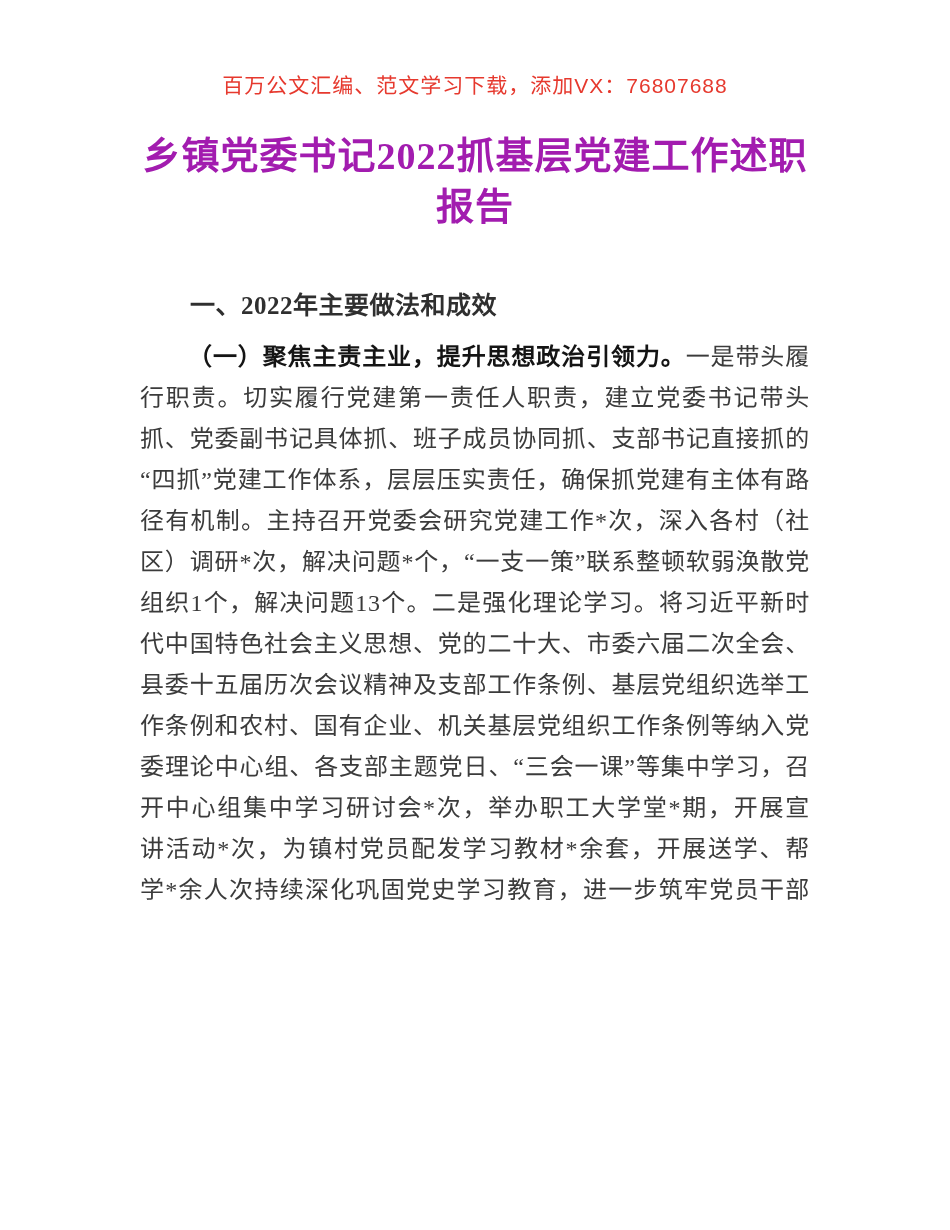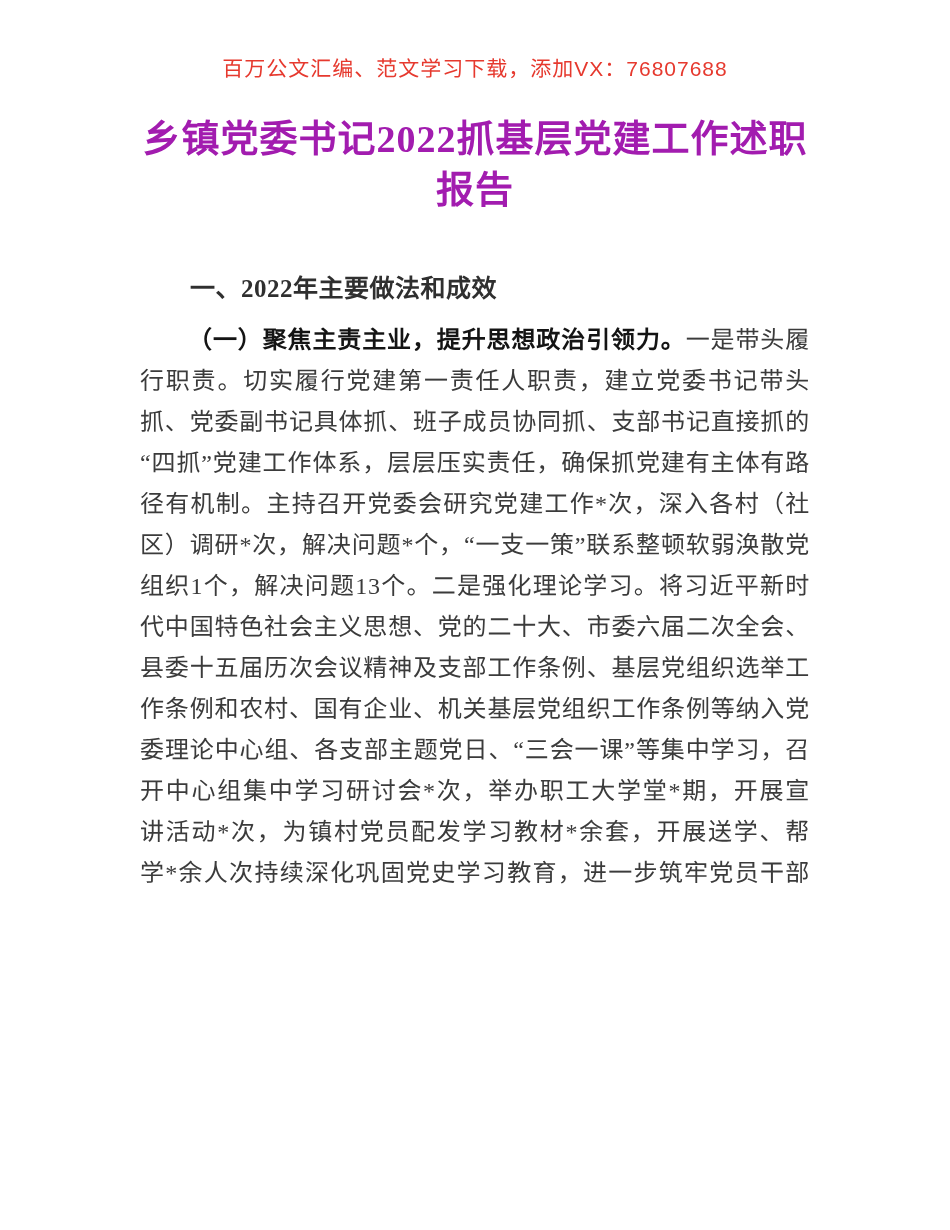--- a/index.html
+++ b/index.html
@@ -4,21 +4,21 @@
 <style>
   html, body {
     margin: 0;
     padding: 0;
     background: #ffffff;
   }
   .page {
     position: relative;
     width: 950px;
     height: 884px;
-    margin: 0 auto;
+    margin: 17px auto;
     background: #ffffff;
     overflow: hidden;
     font-family: "Liberation Serif", "DejaVu Serif", serif;
   }
   .notice {
     padding-top: 52px;
     text-align: center;
     font-family: "Liberation Sans", "DejaVu Sans", sans-serif;
     font-size: 21px;
     font-weight: 400;

